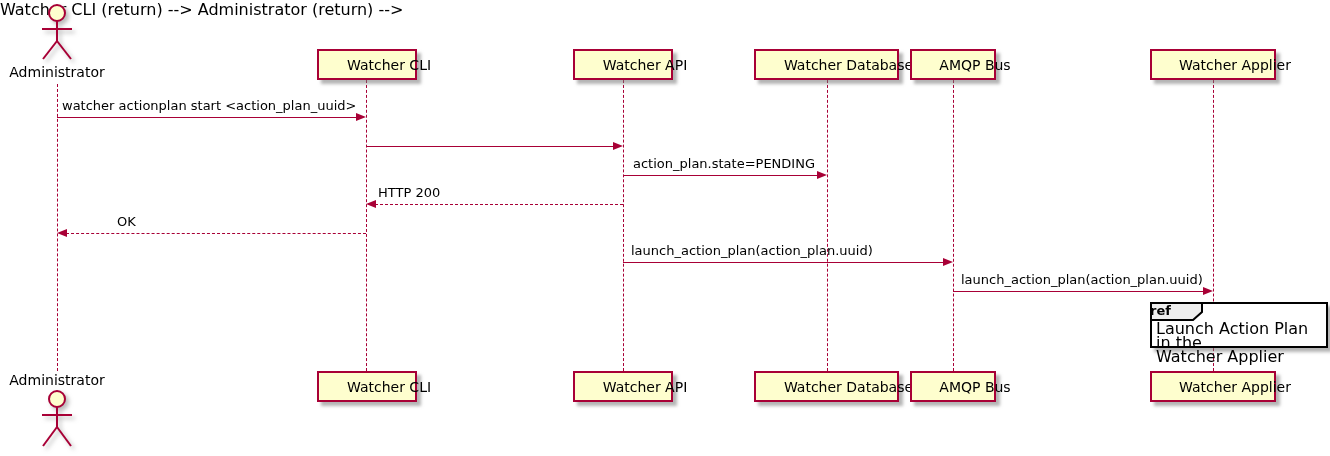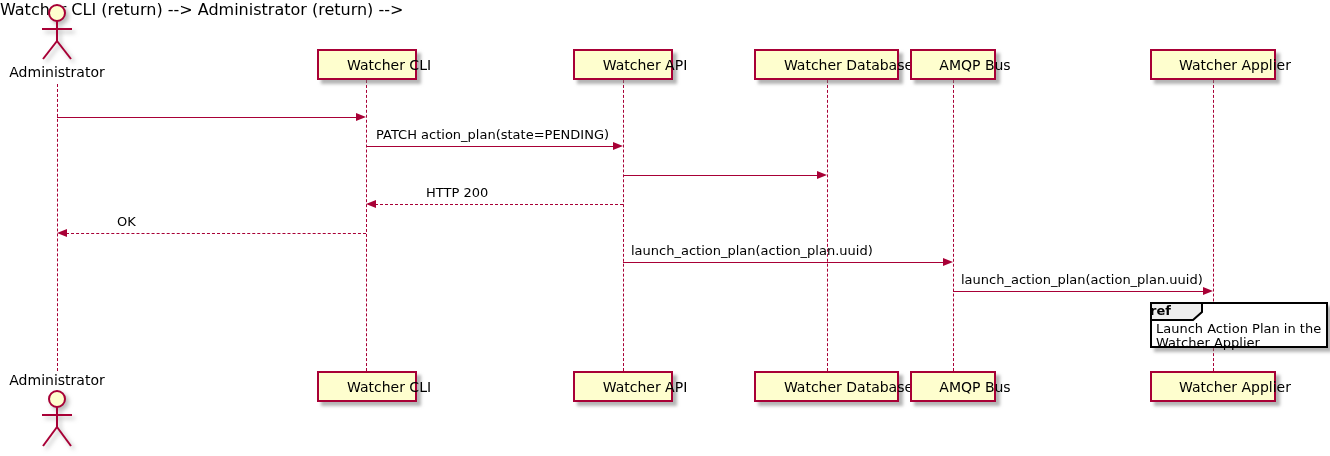--- a/index.html
+++ b/index.html
@@ -67,21 +67,21 @@
     z-index:3;
   }
   .ref-tab { position:absolute; left:-2px; top:-2px; width:54px; height:19px; }
   .ref-tab svg { display:block; }
   .ref-tab-label {
     position:absolute; left:0; top:0; width:44px; height:17px;
     font-size:13px; font-weight:bold; text-align:left; line-height:17px;
   }
   .ref-text {
     position:absolute; left:4px; top:18px;
-    font-size:13px; line-height:14px;
+    font-size:16px; line-height:14px;
     white-space:pre-line;
   }
 </style>
 </head>
 <body>
 
 <div class="diagram">
 
   
   <div class="lifeline" style="left:57px;  top:84px; height:287px;"></div>
@@ -102,34 +102,35 @@
   <div class="actor-label" style="left:-3px; top:64px;">Administrator</div>
 
   
   <div class="pbox" style="left:317px; top:49px; width:100px;">Watcher CLI</div>
   <div class="pbox" style="left:573px; top:49px; width:100px;">Watcher API</div>
   <div class="pbox" style="left:754px; top:49px; width:145px;">Watcher Database</div>
   <div class="pbox" style="left:910px; top:49px; width:86px;">AMQP Bus</div>
   <div class="pbox" style="left:1150px; top:49px; width:126px;">Watcher Applier</div>
 
   
+  <div class="msg-label" style="left:62px; top:98px;">watcher actionplan start &lt;action_plan_uuid&gt;</div>
   <div class="arrow-line" style="left:57px; top:117px; width:300px;"></div>
   <div class="arrow-head right" style="left:356px; top:113px;"></div>
 
   
-  <div class="msg-label" style="left:376px; top:127px;">PATCH action_plan(state=PENDING)</div>
   <div class="arrow-line" style="left:366px; top:146px; width:248px;"></div>
   <div class="arrow-head right" style="left:613px; top:142px;"></div>
 
   
+  <div class="msg-label" style="left:633px; top:156px;">action_plan.state=PENDING</div>
   <div class="arrow-line" style="left:623px; top:175px; width:195px;"></div>
   <div class="arrow-head right" style="left:817px; top:171px;"></div>
 
    Watcher CLI (return) --&gt;
-  <div class="msg-label" style="left:378px; top:185px;margin-left:48px;">HTTP 200</div>
+  <div class="msg-label" style="left:378px; top:185px;">HTTP 200</div>
   <div class="arrow-line dashed" style="left:375px; top:204px; width:248px;"></div>
   <div class="arrow-head left" style="left:366px; top:200px;"></div>
 
    Administrator (return) --&gt;
   <div class="msg-label" style="left:69px; top:214px;margin-left:48px;">OK</div>
   <div class="arrow-line dashed" style="left:66px; top:233px; width:300px;"></div>
   <div class="arrow-head left" style="left:57px; top:229px;"></div>
 
   
   <div class="msg-label" style="left:631px; top:243px;">launch_action_plan(action_plan.uuid)</div>

